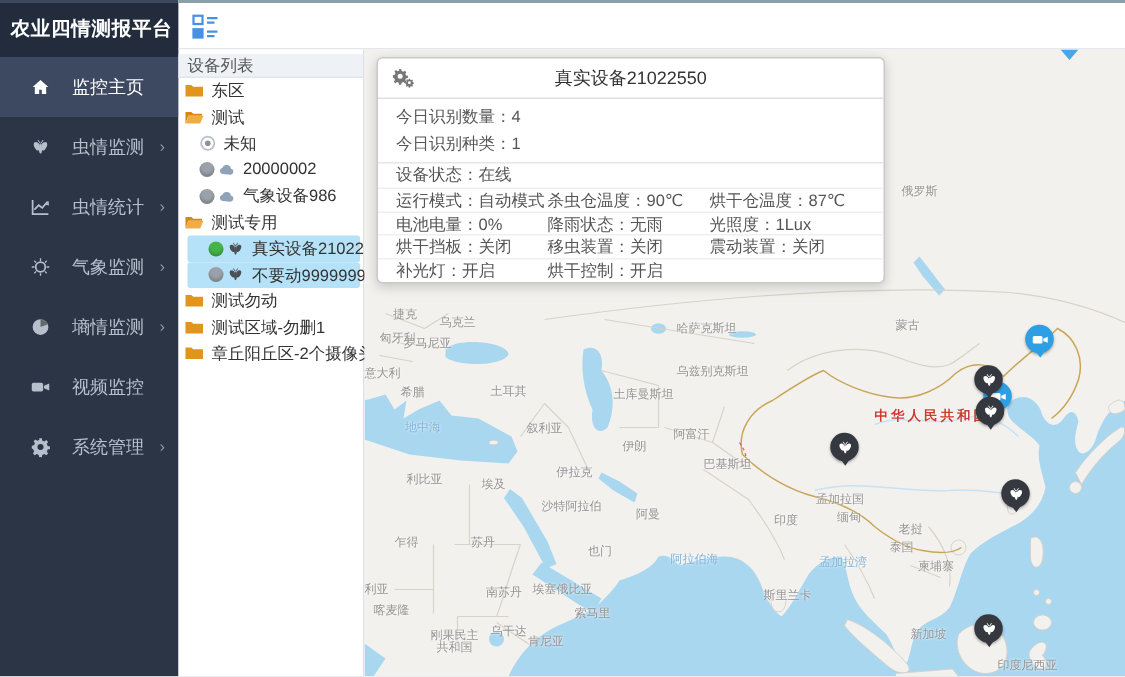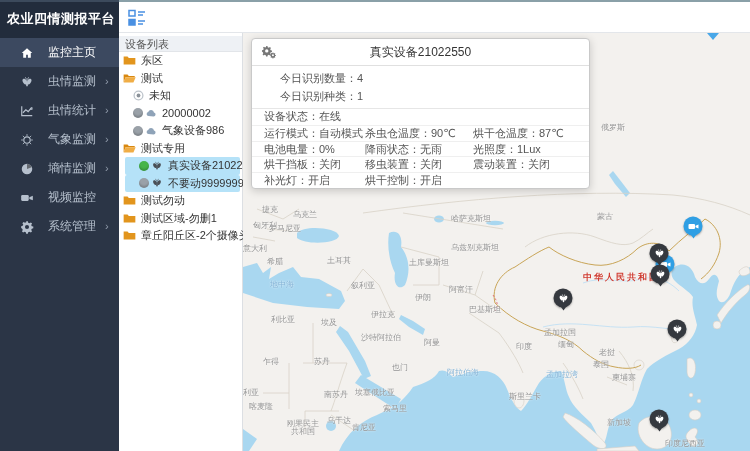--- a/index.html
+++ b/index.html
@@ -2,21 +2,21 @@
 <html><head>
 <meta charset="utf-8">
 <style>
   html,body{margin:0;padding:0;background:#dfe3e8;}
   *{box-sizing:border-box;}
   #stage{position:relative;width:750px;height:451px;overflow:hidden;
     font-family:"Liberation Sans","DejaVu Sans",sans-serif;background:#fff;}
   
   #sidebar{position:absolute;left:0;top:0;width:119px;height:451px;background:#2b3546;border-top:2px solid #3c4a5c;}
   #sb-title{height:36px;line-height:34px;color:#fff;font-size:13px;font-weight:bold;padding-left:7px;letter-spacing:.5px;background:#222c3c;white-space:nowrap;}
-  .menu-item{position:relative;height:29px;display:flex;align-items:center;color:#b6c0cd;font-size:12px;cursor:pointer;font-family:Liberation Mono, monospace;}
+  .menu-item{position:relative;height:40px;display:flex;align-items:center;color:#b6c0cd;font-size:12px;cursor:pointer;}
   .menu-item.active{background:#3c4960;color:#fff;}
   .mi-icon{width:14px;height:14px;margin-left:20px;flex:0 0 14px;display:inline-flex;}
   .mi-icon svg{width:100%;height:100%;}
   .mi-label{margin-left:14px;white-space:nowrap;}
   .mi-arrow{position:absolute;right:9px;font-size:11px;color:#8d97a7;}
   
   #topbar{position:absolute;left:119px;top:0;width:631px;height:33px;background:#fff;border-top:2px solid #8aa0a8;border-bottom:1px solid #e3e6ea;}
   #tree-toggle{position:absolute;left:9px;top:7px;width:18px;height:18px;cursor:pointer;}
   
   #panel{position:absolute;left:119px;top:33px;width:124px;height:418px;background:#fff;border-right:1px solid #dcdfe3;}
@@ -45,21 +45,21 @@
   .marker.camera::after{border-top-color:#2f9fe4;}
   .marker svg{width:12px;height:12px;color:#fff;position:relative;z-index:2;}
   .map-tip{position:absolute;width:0;height:0;border:6px solid transparent;border-top:7px solid #49a7e8;transform:translateX(-50%);}
   
   #popup{position:absolute;left:251px;top:38px;width:339px;background:#fff;border:1px solid #c9c9c9;border-radius:4px;box-shadow:0 2px 8px rgba(0,0,0,.18);z-index:50;font-size:11px;color:#555;}
   #popup-head{position:relative;height:27px;border-bottom:1px solid #e0e0e0;display:flex;align-items:center;justify-content:center;}
   #popup-title{font-size:12px;color:#333;}
   #popup-gear{position:absolute;left:9px;top:6px;width:16px;height:15px;color:#777;cursor:pointer;}
   #popup-gear svg{width:100%;height:100%;}
   #popup-stats{border-bottom:1px solid #e6e6e6;padding:3px 0;}
-  .stat-line{height:18px;line-height:18px;padding-left:28px;}
+  .stat-line{height:18px;line-height:18px;padding-left:12px;}
   .pd-row{display:flex;border-top:1px solid #efefef;height:15.8px;align-items:center;}
   .pd-row:first-child{border-top:none;}
   .pd-cell{padding-left:12px;white-space:nowrap;}
   .pd-c0{width:101px;}
   .pd-c1{width:108px;}
 </style>
 </head>
 <body>
 
 <div id="stage">

